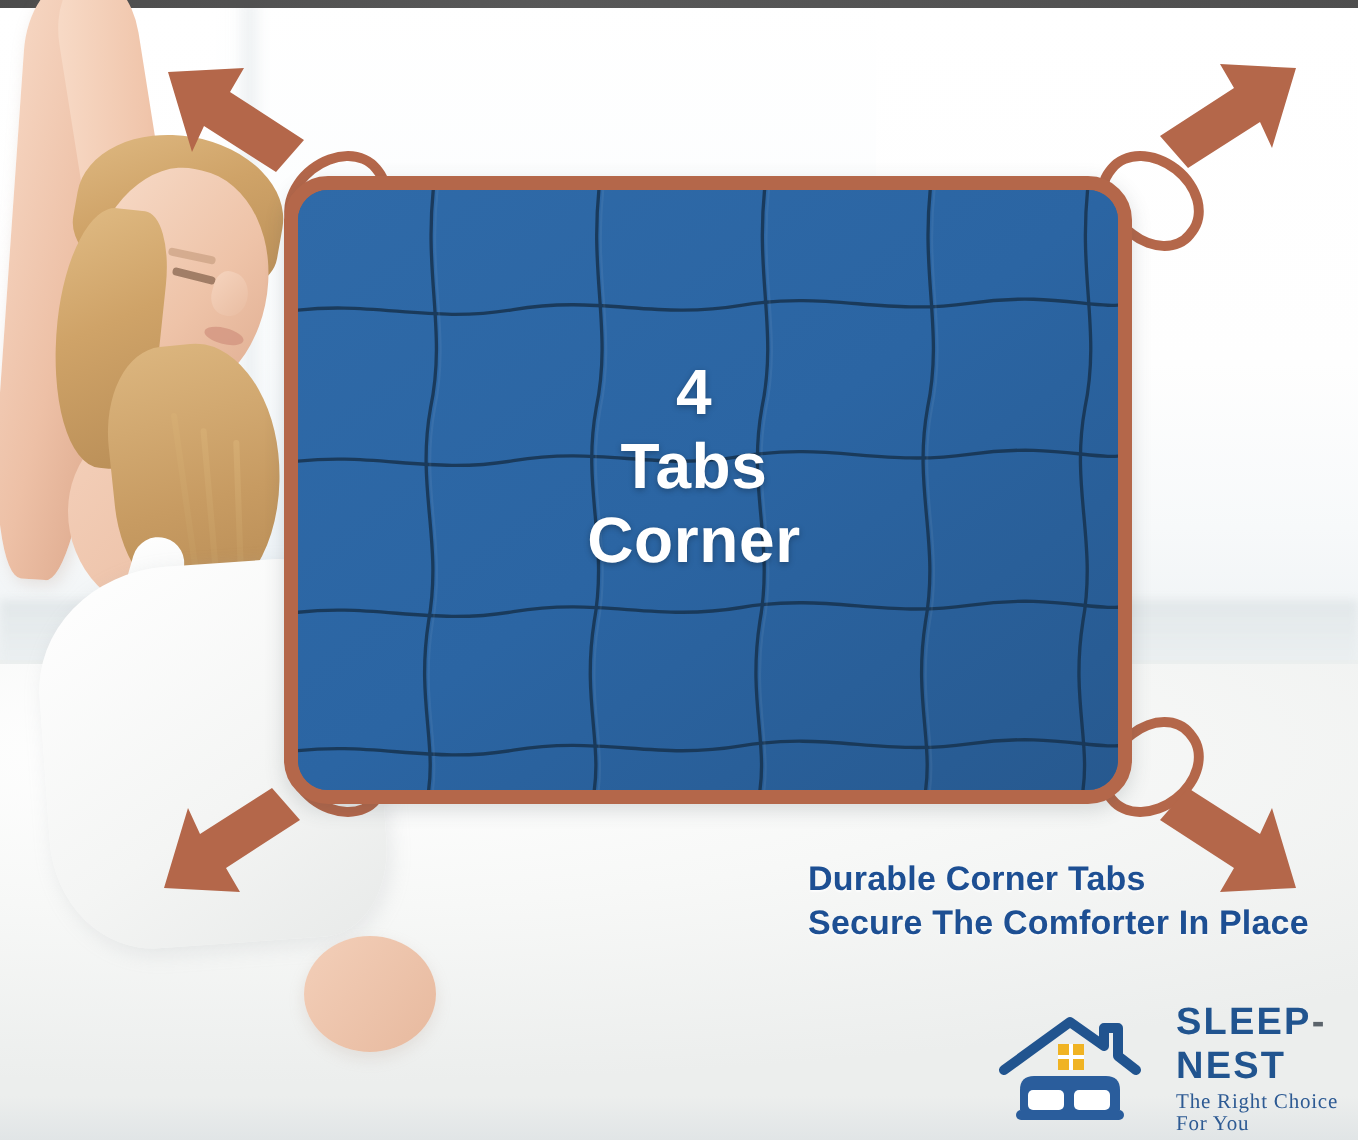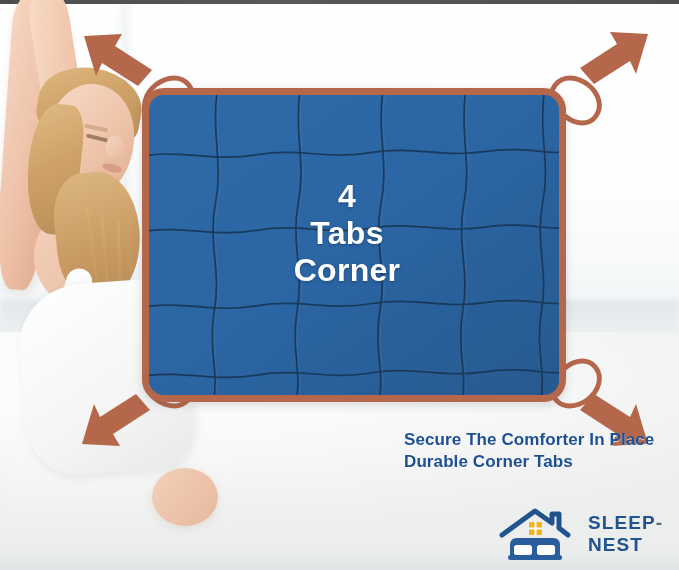--- a/index.html
+++ b/index.html
@@ -240,35 +240,36 @@
         <path d="M2 6 L40 4 L33 16 L70 40 L56 56 L20 33 L14 46 Z" fill="#b4674a"></path>
       </svg>
   </div>
   <div class="arrow a-br">
     <svg viewBox="0 0 72 58">
         <path d="M2 6 L40 4 L33 16 L70 40 L56 56 L20 33 L14 46 Z" fill="#b4674a"></path>
       </svg>
   </div>
 
   <div class="caption">
+    <div>Durable Corner Tabs</div>
     <div>Secure The Comforter In Place</div>
-    <div>Durable Corner Tabs</div>
   </div>
 
   <div class="logo">
     <div class="logo-mark">
       <svg viewBox="0 0 78 58">
         <path d="M6 30 L39 6 L56 18 L56 9 L63 9 L63 23 L72 30" fill="none" stroke="#21548f" stroke-width="5" stroke-linejoin="round" stroke-linecap="round"></path>
         <rect x="33" y="17" width="13" height="13" fill="#f0b323"></rect>
         <rect x="38.5" y="17" width="2" height="13" fill="#ffffff"></rect>
         <rect x="33" y="22.5" width="13" height="2" fill="#ffffff"></rect>
         <path d="M14 40 Q14 33 21 33 L57 33 Q64 33 64 40 L64 50 L14 50 Z" fill="#2a5d9c"></path>
         <rect x="18" y="40" width="18" height="10" rx="2.5" fill="#ffffff"></rect>
         <rect x="41" y="40" width="18" height="10" rx="2.5" fill="#ffffff"></rect>
         <rect x="12" y="50" width="54" height="5" rx="2.5" fill="#2a5d9c"></rect>
       </svg>
     </div>
     <div class="logo-type">
       <div class="logo-name"><span>SLEEP</span><span class="dash">-</span><span>NEST</span></div>
+      <div class="logo-tag">The Right Choice For You</div>
     </div>
   </div>
 
 </div>
 
 </body></html>

